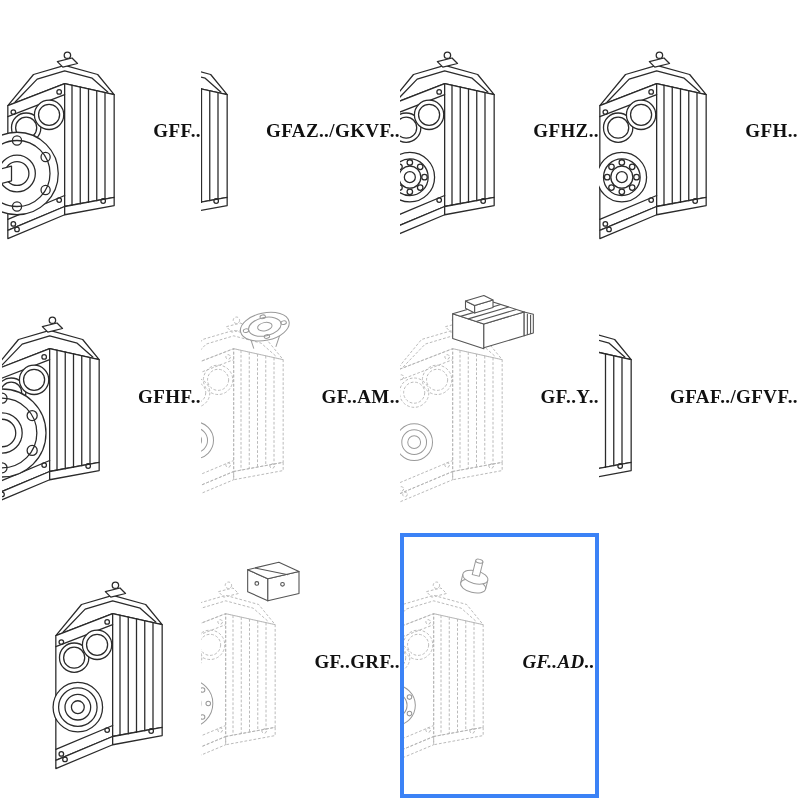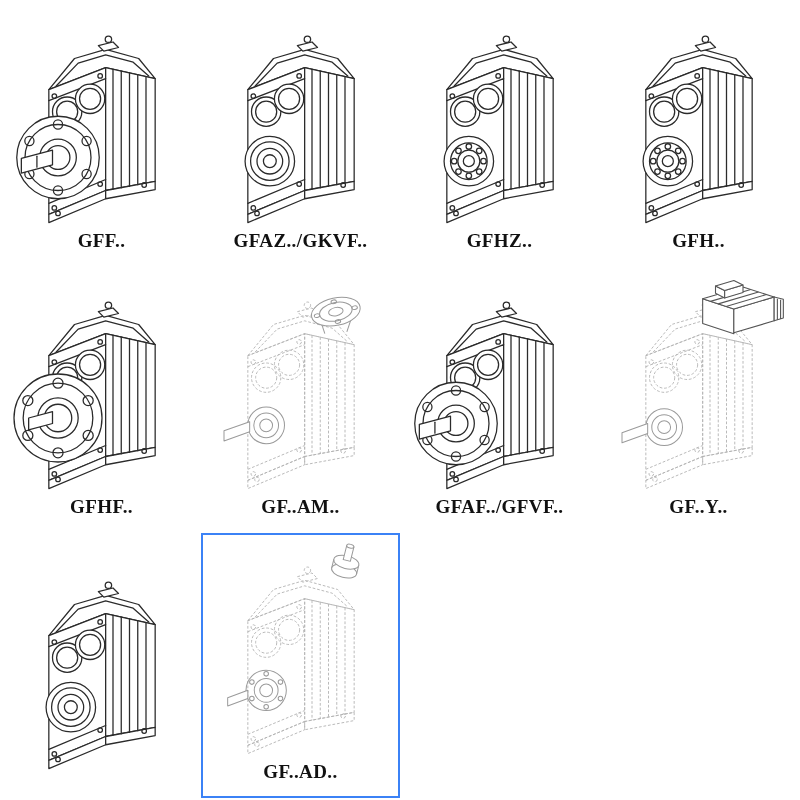--- a/index.html
+++ b/index.html
@@ -3,29 +3,29 @@
 <meta charset="utf-8">
 <style>
   html,body{margin:0;padding:0;background:#ffffff;}
   body{width:800px;height:800px;font-family:"Liberation Serif",serif;overflow:hidden;}
   .grid{
     display:grid;width:800px;height:800px;box-sizing:border-box;
     grid-template-columns:repeat(4,1fr);grid-template-rows:repeat(3,1fr);
     padding:2px;
   }
   .cell{
-    display:flex;flex-direction:column;align-items:center;justify-content:center;
+    display:flex;align-items:center;justify-content:flex-end;
     margin:0;overflow:hidden;
   }
   .drawing{width:184px;height:220px;flex:0 0 auto;}
   .label{
     font-weight:bold;font-size:19px;letter-spacing:.4px;color:#111;
     text-align:center;padding:2px 0 8px;white-space:nowrap;line-height:1.1;
   }
-  .boxed{border:2px solid #3b82f6;}
+  .boxed{border:4px solid #3b82f6;font-style:italic;}
   
   use.ink, g.ink{fill:#ffffff;stroke:#2b2b2b;stroke-width:1.4;stroke-linejoin:round;stroke-linecap:round;}
   use.ghost{fill:none;stroke:#b3b3b3;stroke-width:1;stroke-dasharray:3 2;stroke-linejoin:round;}
   g.ghost-solid{fill:none;stroke:#9a9a9a;stroke-width:1.1;stroke-linejoin:round;}
   g.ink2{fill:#ffffff;stroke:#555555;stroke-width:1.2;stroke-linejoin:round;}
 </style>
 </head>
 <body>
 
 <svg width="0" height="0" style="position:absolute" aria-hidden="true">
@@ -279,38 +279,44 @@
 
   <figure class="cell">
     <svg class="drawing" viewBox="0 0 200 240" role="img">
         <use href="#v-ghost-am"></use>
       </svg>
     <figcaption class="label">GF..AM..</figcaption>
   </figure>
 
   <figure class="cell">
     <svg class="drawing" viewBox="0 0 200 240" role="img">
+        <use href="#v-ghost-y"></use>
+      </svg>
+    <figcaption class="label">GF..Y..</figcaption>
+  </figure>
+
+  <figure class="cell">
+    <svg class="drawing" viewBox="0 0 200 240" role="img">
         <use href="#v-flange"></use>
       </svg>
     <figcaption class="label">GFAF../GFVF..</figcaption>
   </figure>
 
   <figure class="cell">
     <svg class="drawing" viewBox="0 0 200 240" role="img">
-        <use href="#v-ghost-y"></use>
-      </svg>
-    <figcaption class="label">GF..Y..</figcaption>
-  </figure>
-
-  <figure class="cell">
-    <svg class="drawing" viewBox="0 0 200 240" role="img">
         <use href="#v-hub"></use>
       </svg>
   </figure>
 
+  <figure class="cell">
+    <svg class="drawing" viewBox="0 0 200 240" role="img">
+        <use href="#v-ghost-grf"></use>
+      </svg>
+    <figcaption class="label">GF..GRF..</figcaption>
+  </figure>
 
   <figure class="cell boxed">
     <svg class="drawing" viewBox="0 0 200 240" role="img">
         <use href="#v-ghost-ad"></use>
       </svg>
     <figcaption class="label">GF..AD..</figcaption>
   </figure>
 
 </div>
 

